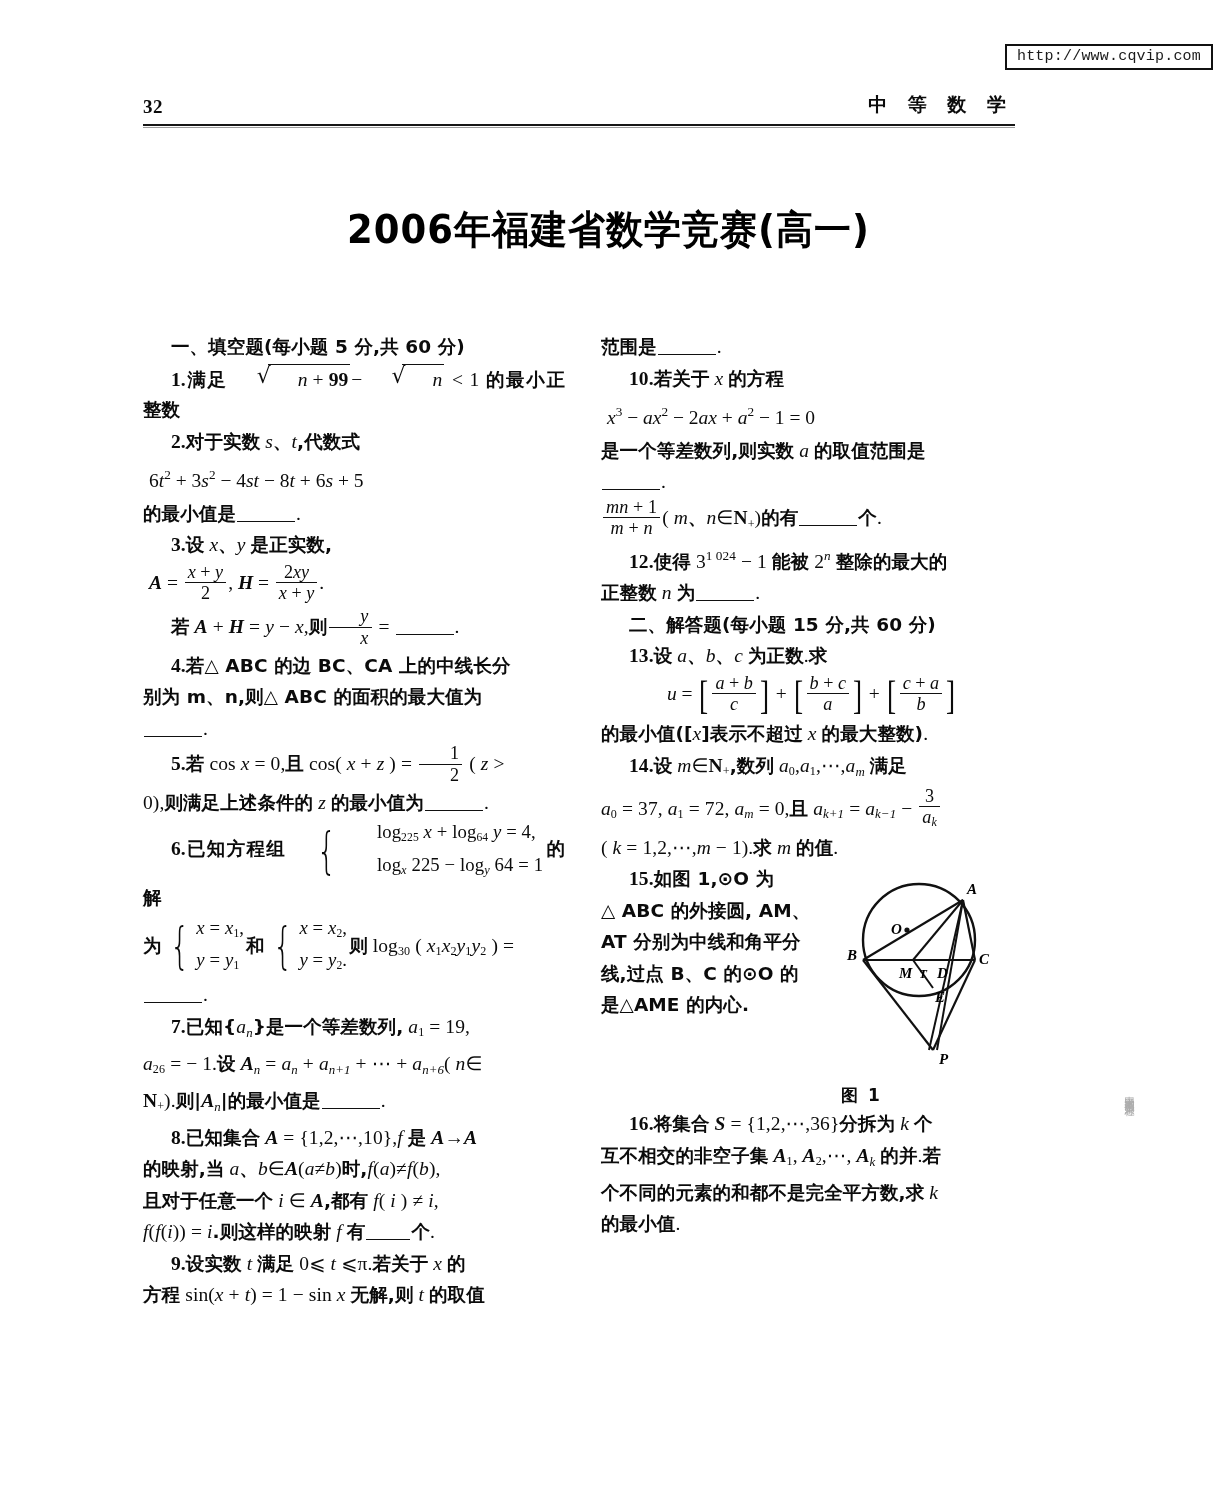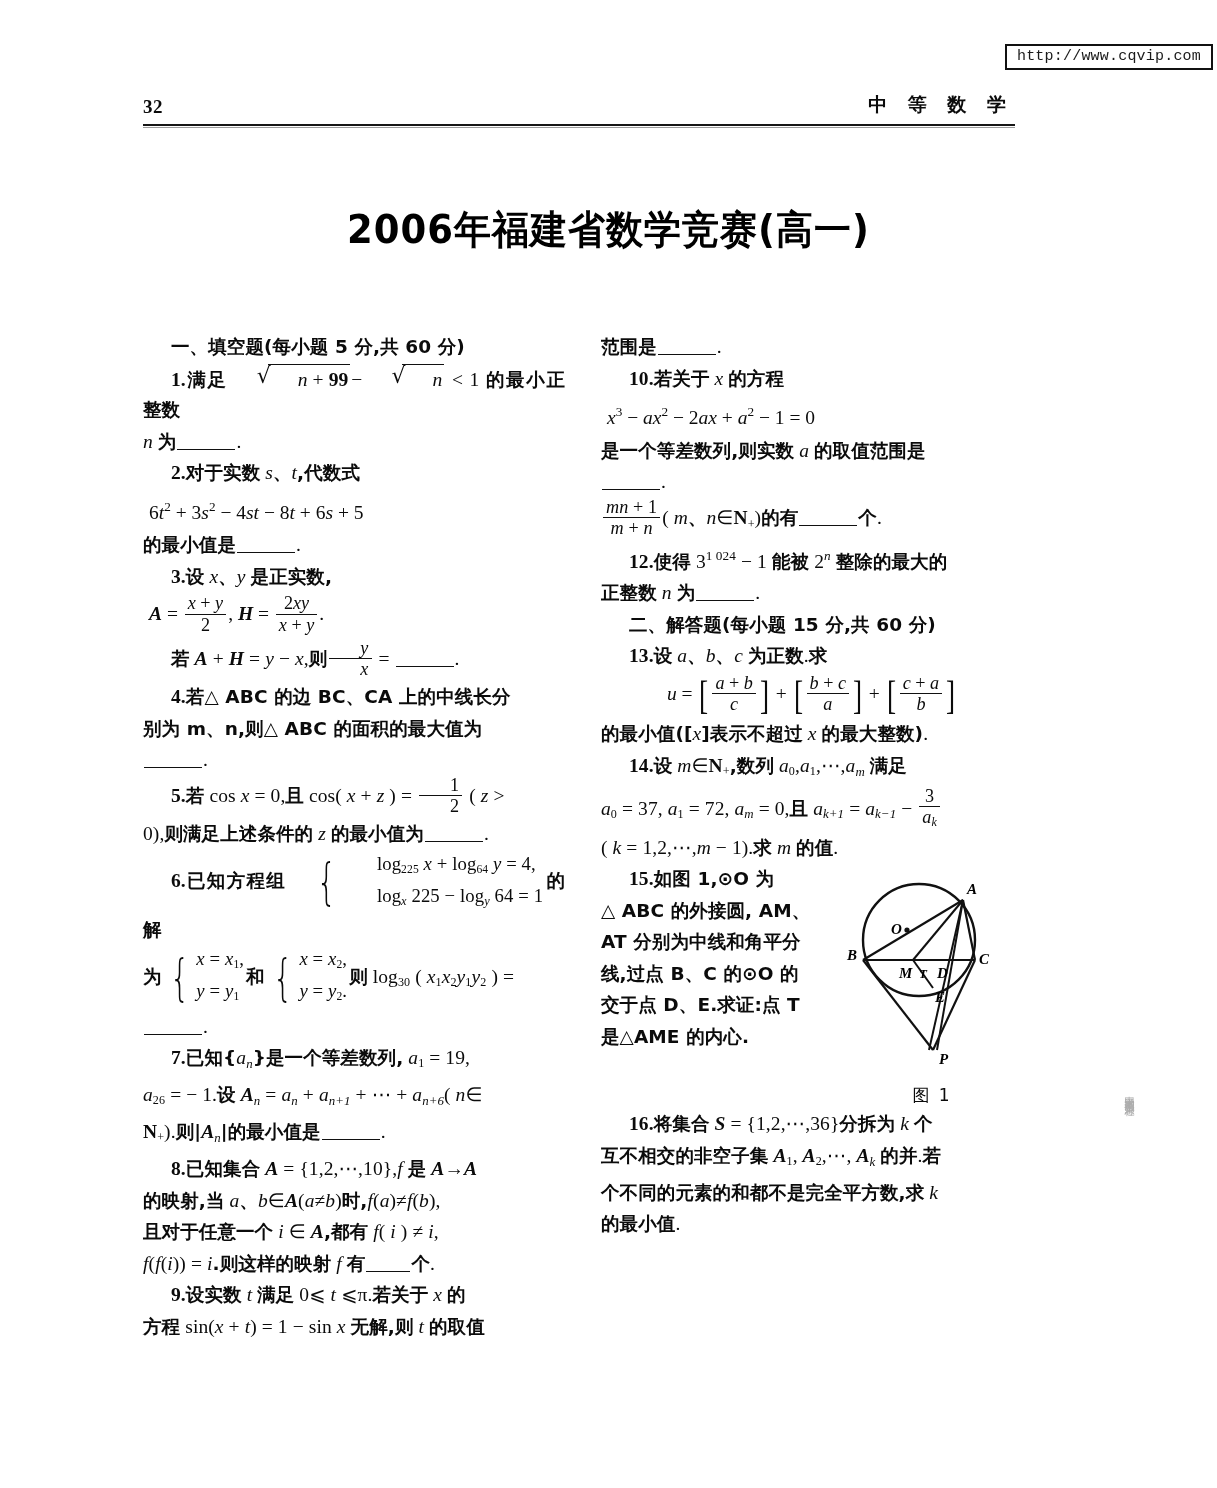--- a/index.html
+++ b/index.html
@@ -180,23 +180,23 @@
   .bk .bbr { font-size: 2.0em; font-family: "Liberation Serif", serif; transform: scaleX(.7); line-height: .8; }
 
   
   .fig-wrap {
     float: right;
     width: 182px;
     margin: 4px 0 2px 8px;
     shape-outside: margin-box;
   }
   .fig-cap {
-    text-align: center;
+    text-align: left;
     font-family: "DejaVu Sans", sans-serif;
-    font-weight: normal;
+    font-weight: bold;
     font-size: 17px;
     margin-top: 2px;
     letter-spacing: 2px;
   }
 
   
   .margin-stamp {
     position: absolute;
     left: 1113px;
     top: 1088px;
@@ -229,23 +229,20 @@
 
 <div class="columns">
 
   <div class="col">
 
     <p class="p ind sect cn">一、填空题(每小题 5 分,共 60 分)</p>
 
     <p class="p ind">
       <span class="num">1.</span><span class="cn">满足</span><span class="rad"><span class="bar"><span class="mi">n</span> <span class="mn">+</span> <span class="mb">99</span></span></span><span class="mn">−</span><span class="rad"><span class="bar"><span class="mi">n</span></span></span> <span class="mn">&lt; 1</span> <span class="cn">的最小正整数</span>
     </p>
-    <p class="p">
-      <span class="mi">n</span> <span class="cn">为</span><span class="blank"></span><span class="mn">.</span>
-    </p>
 
     <p class="p ind">
       <span class="num">2.</span><span class="cn">对于实数</span> <span class="mi">s</span><span class="cn">、</span><span class="mi">t</span><span class="cn">,代数式</span>
     </p>
     <p class="eq">
       <span class="mn">6</span><span class="mi">t</span><sup class="en">2</sup> <span class="mn">+ 3</span><span class="mi">s</span><sup class="en">2</sup> <span class="mn">− 4</span><span class="mi">st</span> <span class="mn">− 8</span><span class="mi">t</span> <span class="mn">+ 6</span><span class="mi">s</span> <span class="mn">+ 5</span>
     </p>
     <p class="p">
       <span class="cn">的最小值是</span><span class="blank"></span><span class="mn">.</span>
     </p>
@@ -452,21 +449,20 @@
       </svg>
       <div class="fig-cap">图 1</div>
     </div>
 
     <p class="p ind">
       <span class="num">15.</span><span class="cn">如图 1,⊙O 为</span>
     </p>
     <p class="p"><span class="cn">△ ABC 的外接圆, AM、</span></p>
     <p class="p"><span class="cn">AT 分别为中线和角平分</span></p>
     <p class="p"><span class="cn">线,过点 B、C 的⊙O 的</span></p>
-    <p class="p"><span class="cn">交于点 D、E.求证:点 T</span></p>
     <p class="p"><span class="cn">是△AME 的内心.</span></p>
 
     <p class="p ind" style="clear:both">
       <span class="num">16.</span><span class="cn">将集合</span> <span class="mb mi">S</span> <span class="mn">= {1,2,⋯,36}</span><span class="cn">分拆为</span> <span class="mi">k</span> <span class="cn">个</span>
     </p>
     <p class="p">
       <span class="cn">互不相交的非空子集</span> <span class="mb mi">A</span><sub class="en">1</sub><span class="mn">,</span> <span class="mb mi">A</span><sub class="en">2</sub><span class="mn">,⋯,</span> <span class="mb mi">A</span><sub class="e">k</sub> <span class="cn">的并</span><span class="mn">.</span><span class="cn">若</span>
     </p>
     <p class="p">
       <span class="cn">个不同的元素的和都不是完全平方数,求</span> <span class="mi">k</span>

